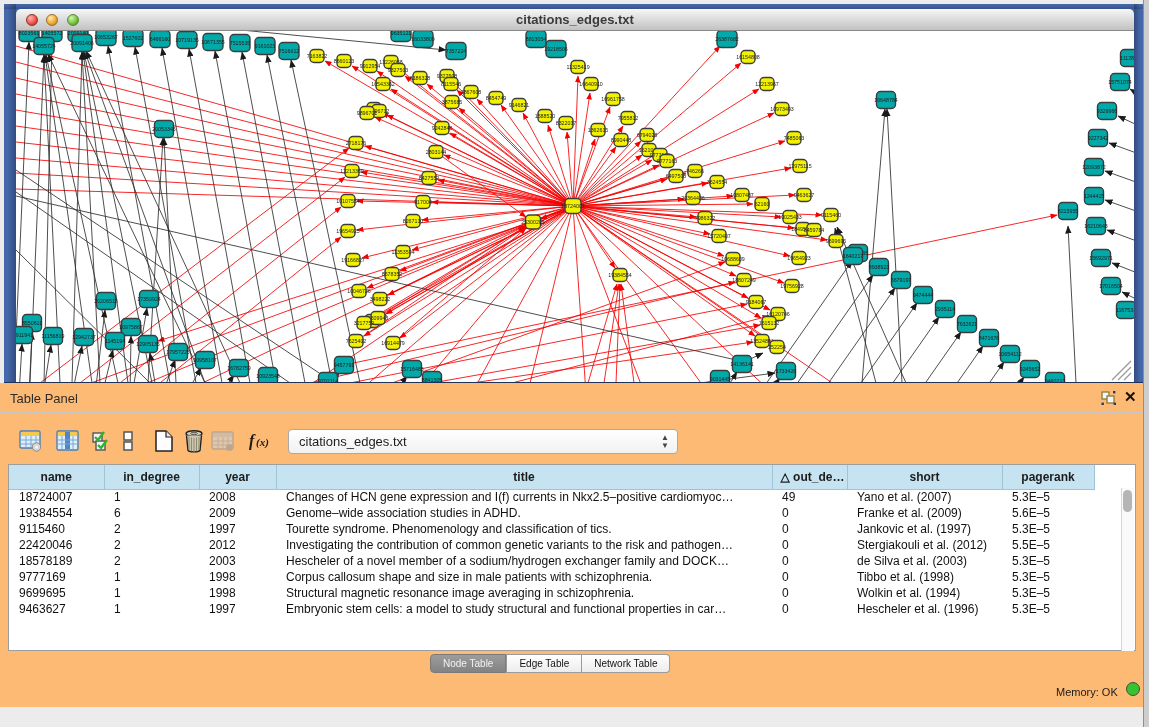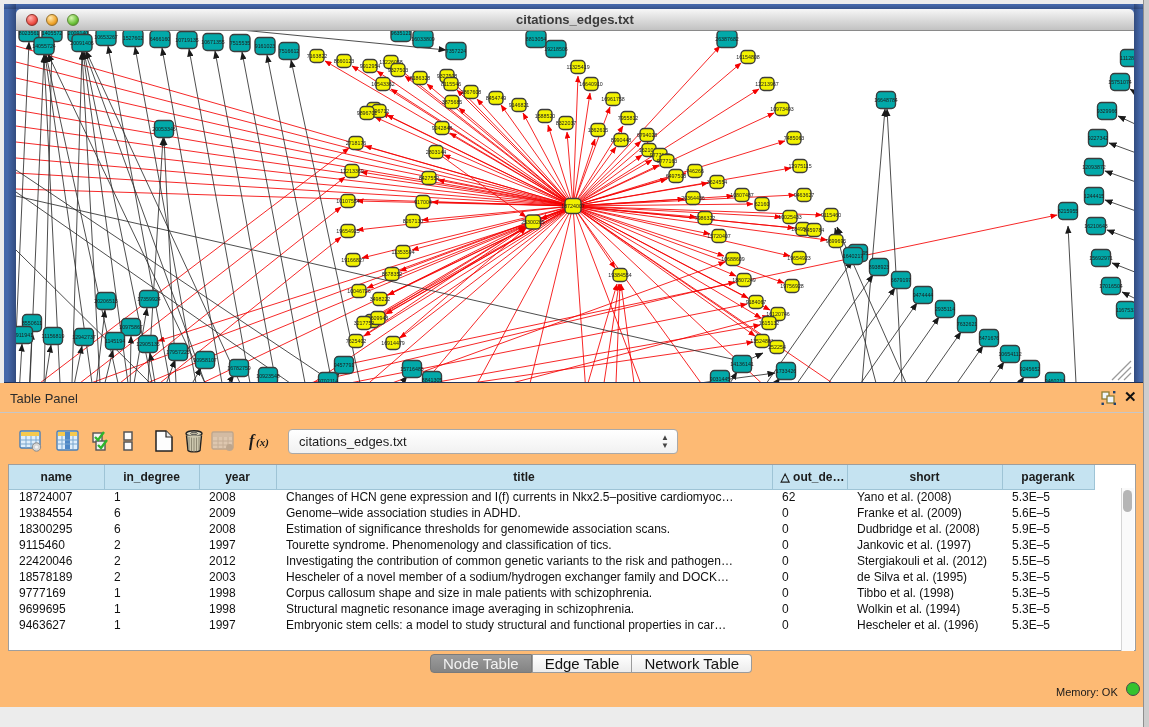--- a/index.html
+++ b/index.html
@@ -30,21 +30,21 @@
 #tablewrap{position:absolute;left:8px;top:81px;width:1128px;height:187px;
  background:#fff;border:1px solid #9e9e9e;}
 table{border-collapse:collapse;table-layout:fixed;width:1085px;font-size:12px;}
 th{background:#c5e3f1;border-right:1px solid #9ec4d6;border-bottom:1px solid #9ec4d6;
  font-weight:bold;font-size:12px;color:#1c1c1c;height:24px;padding:0;}
 td{height:16px;padding:0 0 0 10px;color:#101010;white-space:nowrap;overflow:hidden;}
 .c0{width:95px;}.c1{width:95px;}.c2{width:77px;}.c3{width:496px;}
 .c4{width:75px;}.c5{width:155px;}.c6{width:92px;}
 #vscroll{position:absolute;right:1px;top:23px;width:13px;height:163px;background:#fafafa;border-left:1px solid #d5d5d5;}
 #vthumb{position:absolute;left:1px;top:2px;width:9px;height:22px;background:#b5b5b5;border-radius:5px;}
-#tabs{position:absolute;left:430px;top:271px;height:19px;display:flex;font-size:15px;}
+#tabs{position:absolute;left:430px;top:271px;height:19px;display:flex;font-size:10px;}
 .tab{border:1px solid #9b9b9b;padding:0 12px;line-height:17px;background:linear-gradient(#ffffff,#ececec);color:#111;}
 .tab.sel{background:linear-gradient(#9c9c9c,#838383);color:#f2f2f2;border-color:#7a7a7a;}
 .tab:first-child{border-radius:4px 0 0 4px;}
 .tab:last-child{border-radius:0 4px 4px 0;border-left:none;}
 #mem{position:absolute;left:1056px;top:303px;font-size:11px;color:#1a1a1a;}
 #memdot{position:absolute;left:1126px;top:299px;width:14px;height:14px;border-radius:50%;
  background:#35c32e;border:1.5px solid #4a4a4a;}
 </style></head>
 <body>
 <div id="desktop"></div>
@@ -907,41 +907,32 @@
       <th class="c3">title</th>
             <th class="c4" style="text-align:left;padding-left:8px;">△ out_de…</th>
       <th class="c5">short</th>
             <th class="c6">pagerank</th>
           </tr>
       <tr>
             <td class="c0">18724007</td>
             <td class="c1">1</td>
             <td class="c2">2008</td>
             <td class="c3">Changes of HCN gene expression and I(f) currents in Nkx2.5–positive cardiomyoc…</td>
-            <td class="c4">62</td>
-            <td class="c5">Yano et al. (2008)</td>
+            <td class="c4">49</td>
+            <td class="c5">Yano et al. (2007)</td>
             <td class="c6">5.3E–5</td>
           </tr>
 <tr>
             <td class="c0">19384554</td>
             <td class="c1">6</td>
             <td class="c2">2009</td>
             <td class="c3">Genome–wide association studies in ADHD.</td>
             <td class="c4">0</td>
             <td class="c5">Franke et al. (2009)</td>
             <td class="c6">5.6E–5</td>
-          </tr>
-<tr>
-            <td class="c0">18300295</td>
-            <td class="c1">6</td>
-            <td class="c2">2008</td>
-            <td class="c3">Estimation of significance thresholds for genomewide association scans.</td>
-            <td class="c4">0</td>
-            <td class="c5">Dudbridge et al. (2008)</td>
-            <td class="c6">5.9E–5</td>
           </tr>
 <tr>
             <td class="c0">9115460</td>
             <td class="c1">2</td>
             <td class="c2">1997</td>
             <td class="c3">Tourette syndrome. Phenomenology and classification of tics.</td>
             <td class="c4">0</td>
             <td class="c5">Jankovic et al. (1997)</td>
             <td class="c6">5.3E–5</td>
           </tr>
@@ -953,21 +944,21 @@
             <td class="c4">0</td>
             <td class="c5">Stergiakouli et al. (2012)</td>
             <td class="c6">5.5E–5</td>
           </tr>
 <tr>
             <td class="c0">18578189</td>
             <td class="c1">2</td>
             <td class="c2">2003</td>
             <td class="c3">Hescheler of a novel member of a sodium/hydrogen exchanger family and DOCK…</td>
             <td class="c4">0</td>
-            <td class="c5">de Silva et al. (1995)</td>
+            <td class="c5">de Silva et al. (2003)</td>
             <td class="c6">5.3E–5</td>
           </tr>
 <tr>
             <td class="c0">9777169</td>
             <td class="c1">1</td>
             <td class="c2">1998</td>
             <td class="c3">Corpus callosum shape and size in male patients with schizophrenia.</td>
             <td class="c4">0</td>
             <td class="c5">Tibbo et al. (1998)</td>
             <td class="c6">5.3E–5</td>

